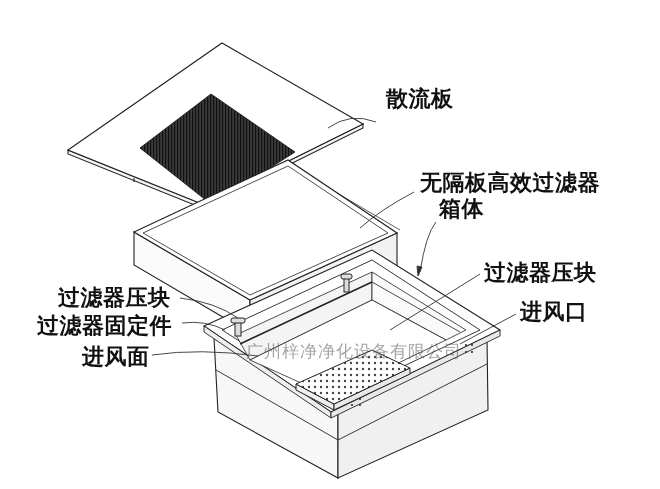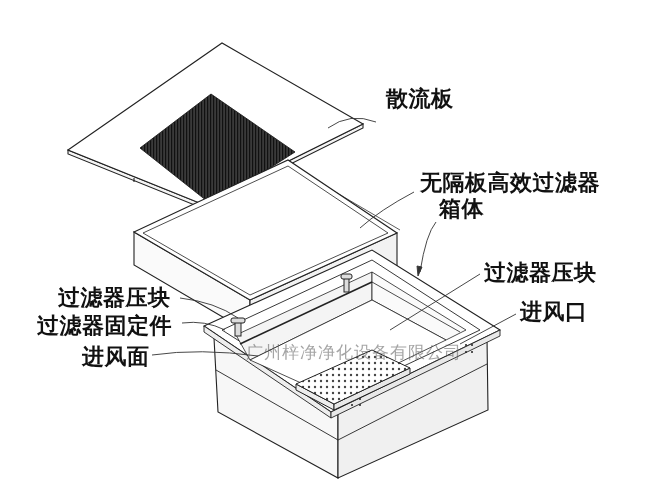--- a/index.html
+++ b/index.html
@@ -10,21 +10,21 @@
     font-family: "DejaVu Sans", sans-serif;
     font-weight: bold;
     font-size: 22px;
     color: #111111;
     white-space: nowrap;
     line-height: 1;
     letter-spacing: 0.5px;
   }
   .watermark {
     position: absolute;
-    font-family: Liberation Sans, sans-serif;
+    font-family: Liberation Mono, monospace;
     font-size: 17px;
     color: rgba(90,90,90,0.55);
     white-space: nowrap;
     letter-spacing: 1px;
     line-height: 1;
   }
 </style>
 </head>
 <body>
 

